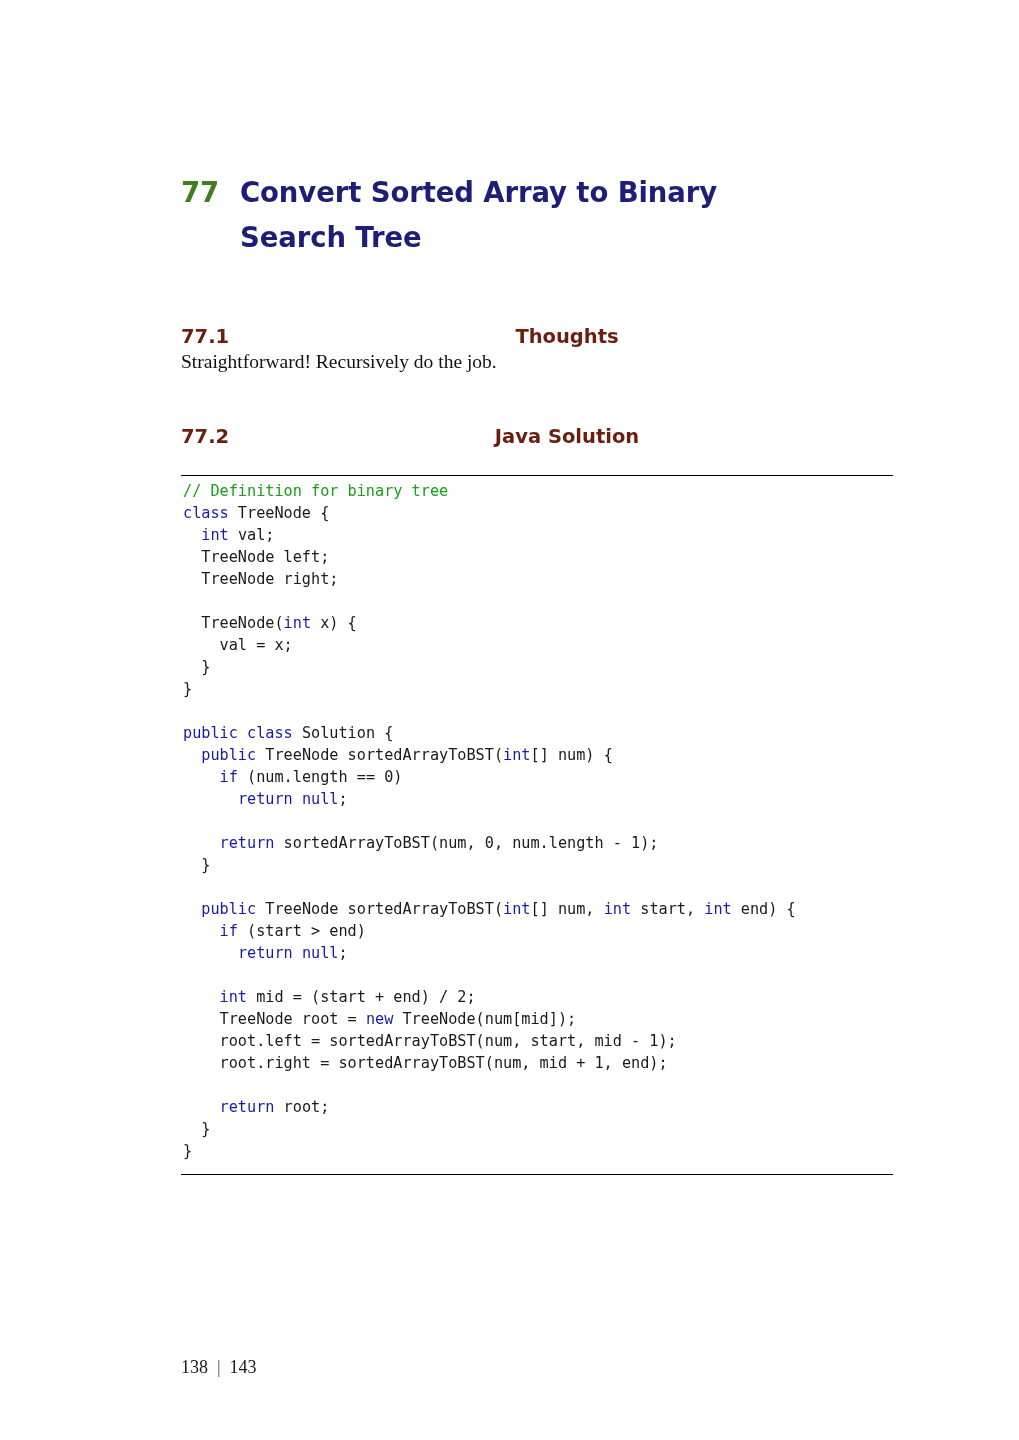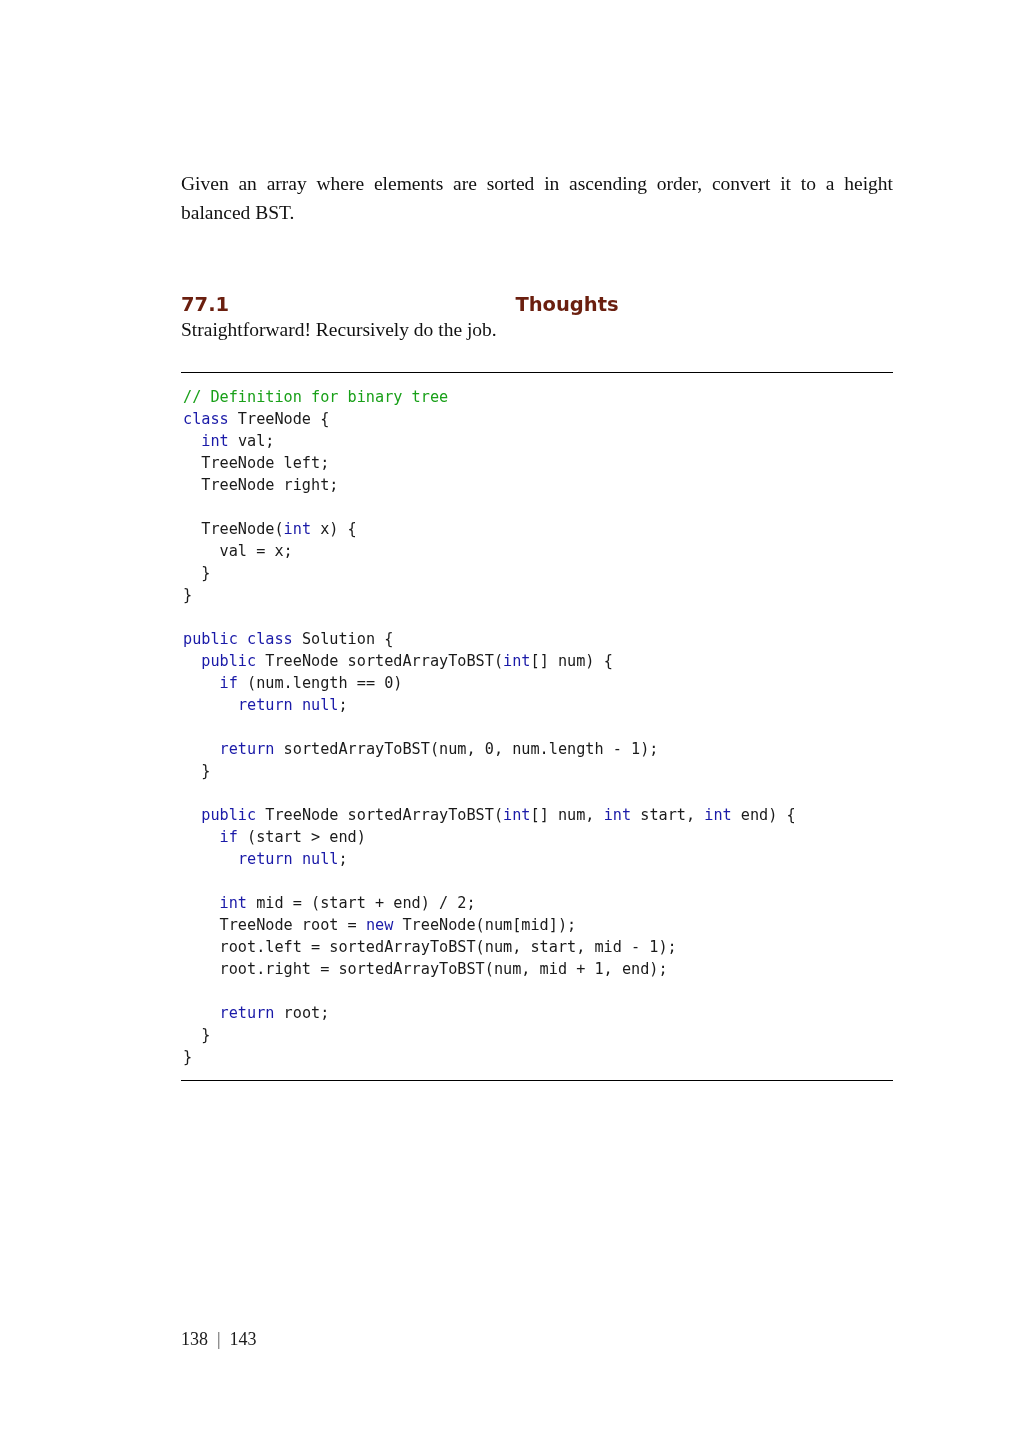--- a/index.html
+++ b/index.html
@@ -85,66 +85,73 @@
   .section-title { flex: 1 1 auto; text-align: center; }
 
   .h-thoughts { margin-top: 66px; }
   .h-java { margin-top: 48px; }
 
   
   .code-block {
     margin-top: 27px;
     border-top: 1.3px solid #000000;
     border-bottom: 1.3px solid #000000;
-    padding: 13px 0 12px 0;
+    padding: 4px 0 12px 0;
     width: 712px;
     box-sizing: border-box;
   }
   pre.code {
     margin: 0;
     font-family: "DejaVu Sans Mono", monospace;
     font-size: 15.2px;
     line-height: 1.448;
     color: #1a1a1a;
     white-space: pre;
     padding-left: 2px;
   }
   .k { color: #1a1aa8; }       
   .c { color: #19a019; }       
 
   
   .footer {
     position: absolute;
     left: 181px;
-    top: 1329px;
+    top: 1357px;
     font-family: "Liberation Serif", serif;
     font-size: 18px;
     color: #1a1a1a;
     display: flex;
     align-items: center;
     gap: 9px;
   }
   .footer .sep { color: #555555; }
 </style>
 </head>
 <body>
 
 <div class="page">
   <div class="content">
 
+    <h1 class="chapter-heading">
+      <span class="chapter-number">77</span>
+      <span class="chapter-title">Convert Sorted Array to Binary Search Tree</span>
+    </h1>
 
-    <p class="body-text intro-para">Given an array where elements are sorted in ascending order, convert it to a height balanced BST.</p>
 
     <h2 class="section-heading h-thoughts">
       <span class="section-number">77.1</span>
       <span class="section-title">Thoughts</span>
     </h2>
 
     <p class="body-text thoughts-para">Straightforward! Recursively do the job.</p>
 
+    <h2 class="section-heading h-java">
+      <span class="section-number">77.2</span>
+      <span class="section-title">Java Solution</span>
+    </h2>
 
     <div class="code-block">
       <pre class="code" id="code-pre"><span class="c">// Definition for binary tree</span>
 <span class="k">class</span> TreeNode {
   <span class="k">int</span> val;
   TreeNode left;
   TreeNode right;
 
   TreeNode(<span class="k">int</span> x) {
     val = x;

